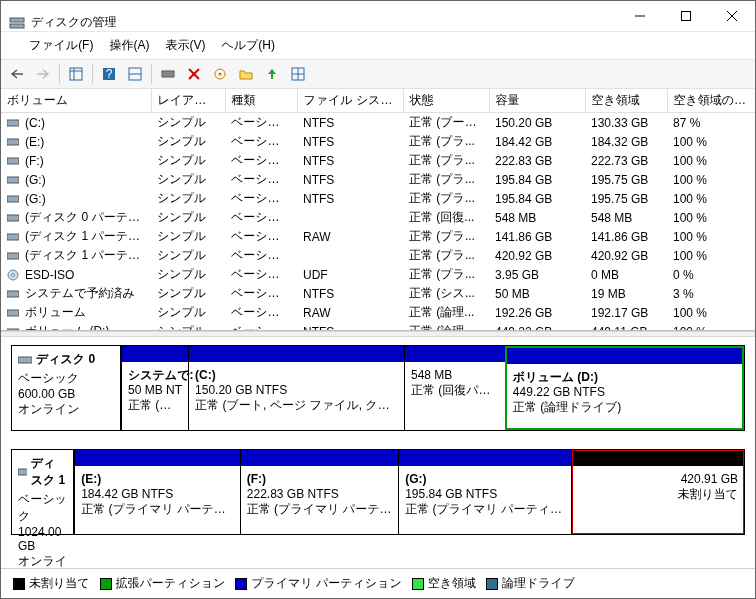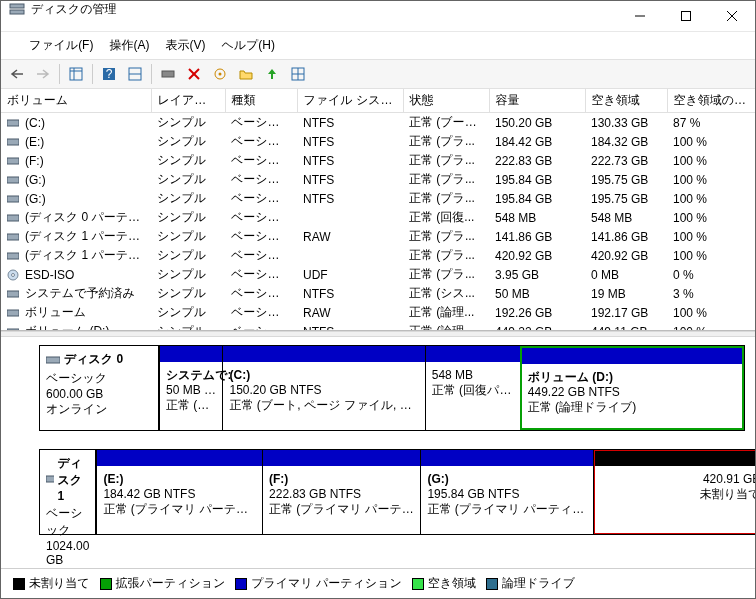--- a/index.html
+++ b/index.html
@@ -1,18 +1,18 @@
 <!DOCTYPE html>
 <html><head>
 <meta charset="utf-8">
 <style>
 * { box-sizing: border-box; margin: 0; padding: 0; font-family: "Yu Gothic UI", "Meiryo", sans-serif; font-size: 12px; }
 body { background: #fff; width: 756px; height: 599px; border: 1px solid #646464; display: flex; flex-direction: column; overflow: hidden; }
 
-.titlebar { display: flex; align-items: flex-start; height: 30px; padding: 0 0 0 8px; background: #fff; }
+.titlebar { display: flex; align-items: flex-end; height: 30px; padding: 0 0 0 8px; background: #fff; }
 .titlebar .icon { margin-right: 6px; display:inline-flex; }
 .titlebar .title { flex: 1; }
 .titlebar .btn { width: 46px; height: 30px; display: flex; align-items: center; justify-content: center; }
 
 .menubar { display: flex; border-top: 1px solid #e8e8e8; padding: 2px 20px; background: #fff; }
 .menubar span { padding: 3px 8px; cursor: default; }
 
 .toolbar { display: flex; align-items: center; padding: 2px 4px; border-top: 1px solid #e1e1e1; border-bottom: 1px solid #e1e1e1; background: #f6f6f6; height: 30px; gap:2px;}
 .toolbar .tb { width: 24px; height: 24px; display: flex; align-items: center; justify-content: center; border: 1px solid transparent; }
 .toolbar .sep { width: 1px; height: 20px; background: #ccc; margin: 0 2px; }
@@ -20,21 +20,21 @@
 .table-area { flex: 0 0 auto; height: 242px; overflow: hidden; border-bottom:1px solid #bcbcbc;}
 .vol-table { width: 100%; border-collapse: collapse; table-layout: fixed; }
 .vol-table th { text-align: left; font-weight: normal; background: #fff; border-right: 1px solid #e0e0e0; border-bottom: 1px solid #e0e0e0; padding: 3px 6px; white-space: nowrap; overflow: hidden; text-overflow: ellipsis; position: relative; }
 .vol-table td { padding: 1px 6px; white-space: nowrap; overflow: hidden; text-overflow: ellipsis; }
 .vol-table .vol-icon { display:inline-block; width:14px; vertical-align:middle; margin-right:4px; }
 
 .splitter { height:6px; background:#f0f0f0; border-top:1px solid #d9d9d9; border-bottom:1px solid #d9d9d9;}
 
 .disk-area { flex: 1; overflow: auto; padding: 8px 10px 4px 10px; }
 .disk-row { display: flex; margin-bottom: 18px; height: 86px; }
-.disk-label { width: 120px; border: 1px solid #000; padding: 5px 6px; display:flex; flex-direction:column;margin-left:28px; }
+.disk-label { width: 110px; border: 1px solid #000; padding: 5px 6px; display:flex; flex-direction:column; }
 .disk-label .dname { font-weight: bold; margin-bottom: 2px; display:flex; align-items:center; gap:4px;}
 .disk-parts { flex: 1; display: flex; border: 1px solid #000; border-left:none; position:relative;}
 .part { border-left: 1px solid #000; padding: 4px 6px; display:flex; flex-direction:column; min-width:0;}
 .part .ptitle { font-weight: bold; white-space:nowrap; }
 .part .pline { white-space:nowrap; overflow:hidden; text-overflow:ellipsis; }
 .disk-parts { position:relative; }
 
 
 .part { position:relative; }
 .part .stripe { position:absolute; top:0; left:0; right:0; height:16px; }

